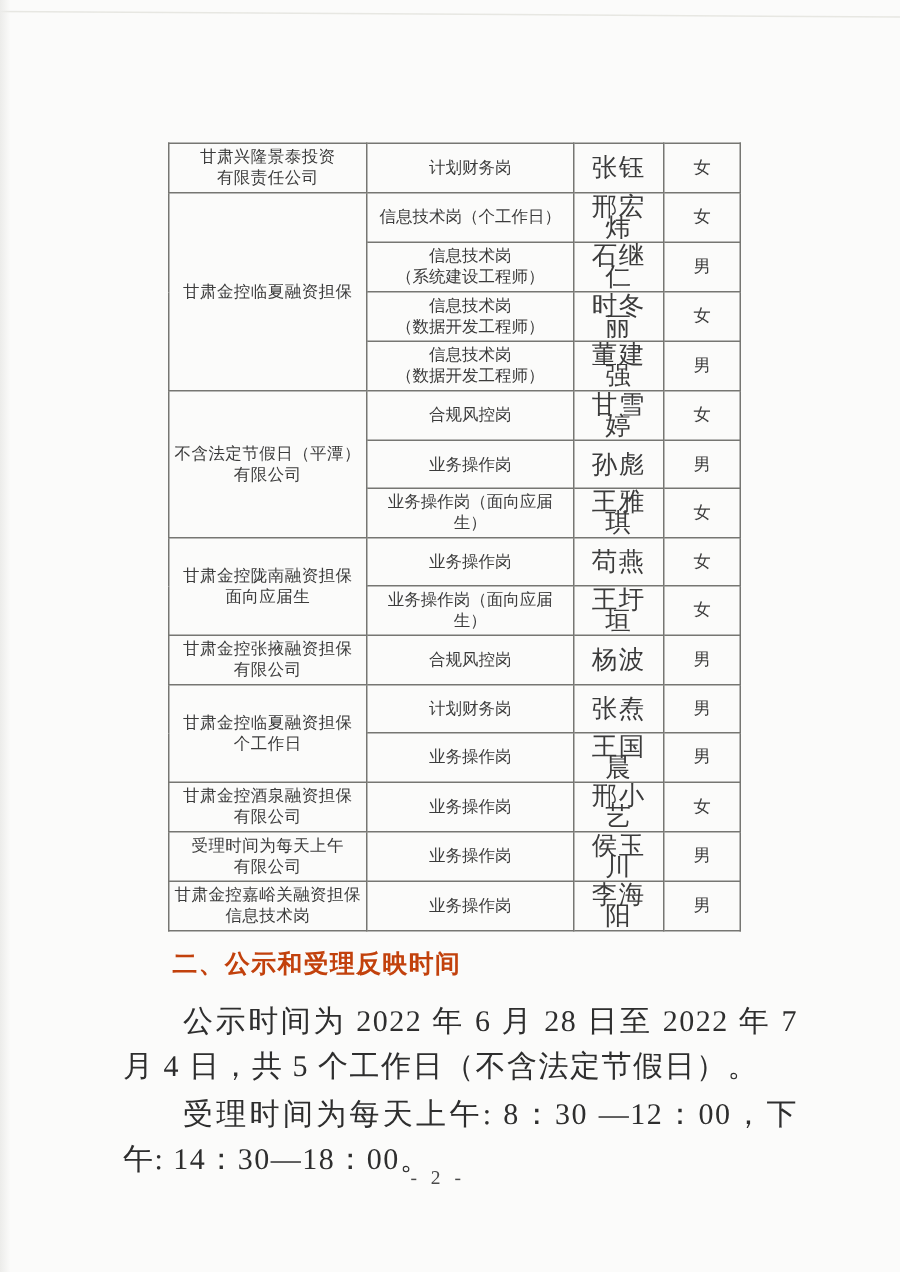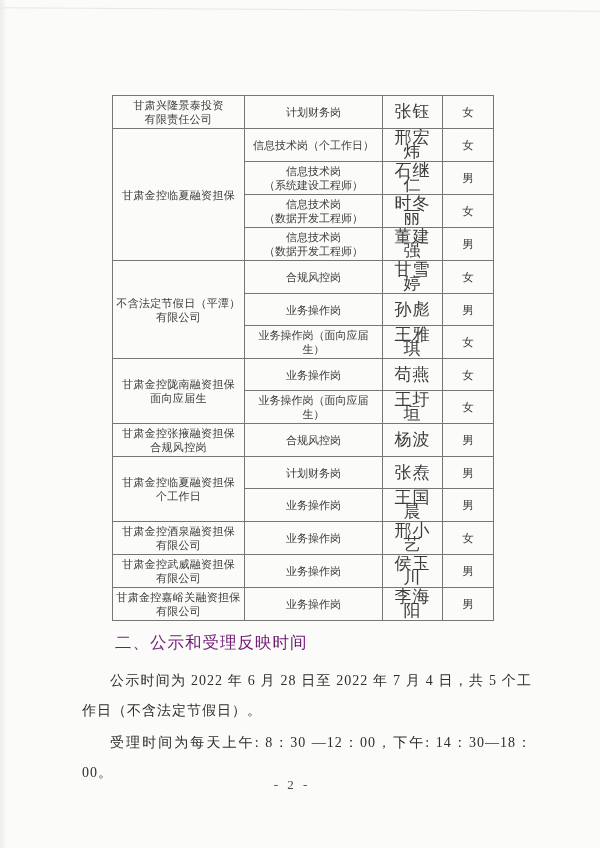--- a/index.html
+++ b/index.html
@@ -61,28 +61,28 @@
   .section {
     position: absolute;
     left: 82px;
     top: 632px;
     width: 450px;
     color: #2e2e2e;
   }
   .section h2 {
     margin: 0 0 12px 0;
     font-size: 16.5px;
-    font-weight: normal;
-    color: #701a75;
+    font-weight: bold;
+    color: #c2410c;
     text-indent: 2em;
     letter-spacing: 1px;
   }
   .section p {
     margin: 0;
-    font-size: 14px;
+    font-size: 20px;
     line-height: 30px;
     text-indent: 2em;
     letter-spacing: 1px;
     text-align: justify;
   }
   .section p + p { margin-top: 2px; }
   .page-number {
     position: absolute;
     top: 777px;
     left: 0;
@@ -162,21 +162,21 @@
         <td class="name">苟燕</td>
         <td class="gender">女</td>
       </tr>
       <tr>
         <td class="position">业务操作岗（面向应届生）</td>
         <td class="name">王圩垣</td>
         <td class="gender">女</td>
       </tr>
       <tr>
         <td rowspan="1" class="company">甘肃金控张掖融资担保
-合规风控岗</td>
+有限公司</td>
         <td class="position">合规风控岗</td>
         <td class="name">杨波</td>
         <td class="gender">男</td>
       </tr>
       <tr>
         <td rowspan="2" class="company">甘肃金控临夏融资担保
 个工作日</td>
         <td class="position">计划财务岗</td>
         <td class="name">张焘</td>
         <td class="gender">男</td>
@@ -187,29 +187,29 @@
         <td class="gender">男</td>
       </tr>
       <tr>
         <td rowspan="1" class="company">甘肃金控酒泉融资担保
 有限公司</td>
         <td class="position">业务操作岗</td>
         <td class="name">邢小艺</td>
         <td class="gender">女</td>
       </tr>
       <tr>
-        <td rowspan="1" class="company">甘肃金控武威融资担保
+        <td rowspan="1" class="company">受理时间为每天上午
 有限公司</td>
         <td class="position">业务操作岗</td>
         <td class="name">侯玉川</td>
         <td class="gender">男</td>
       </tr>
       <tr>
         <td rowspan="1" class="company">甘肃金控嘉峪关融资担保
-有限公司</td>
+信息技术岗</td>
         <td class="position">业务操作岗</td>
         <td class="name">李海阳</td>
         <td class="gender">男</td>
       </tr>
     </tbody>
 </table>
 
 <div class="section">
   <h2>二、公示和受理反映时间</h2>
   <p>公示时间为 2022 年 6 月 28 日至 2022 年 7 月 4 日，共 5 个工作日（不含法定节假日）。</p>

